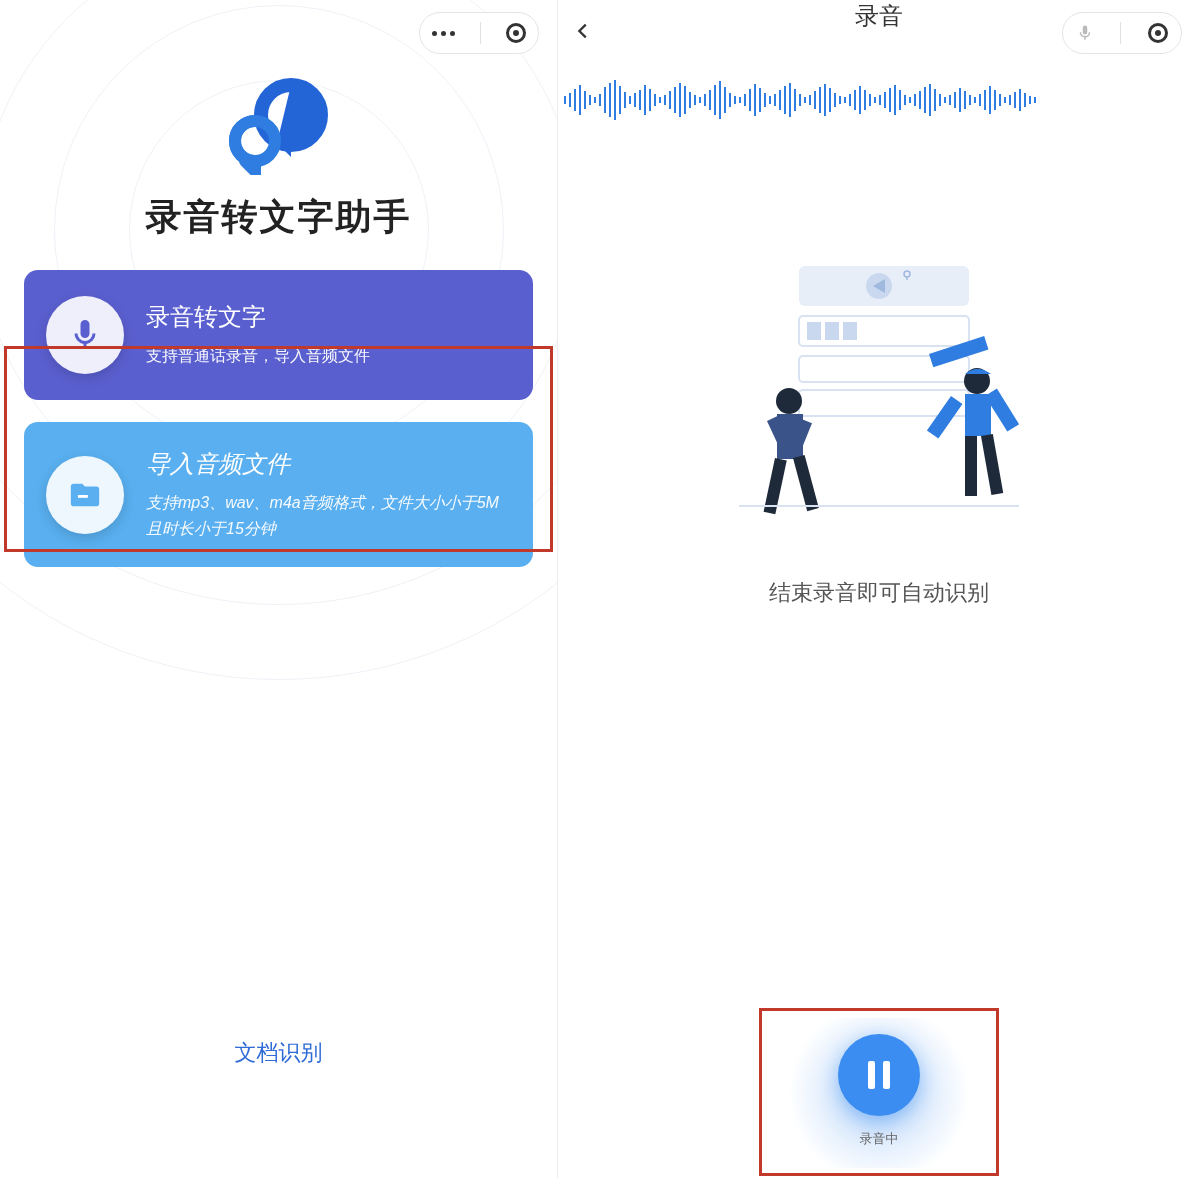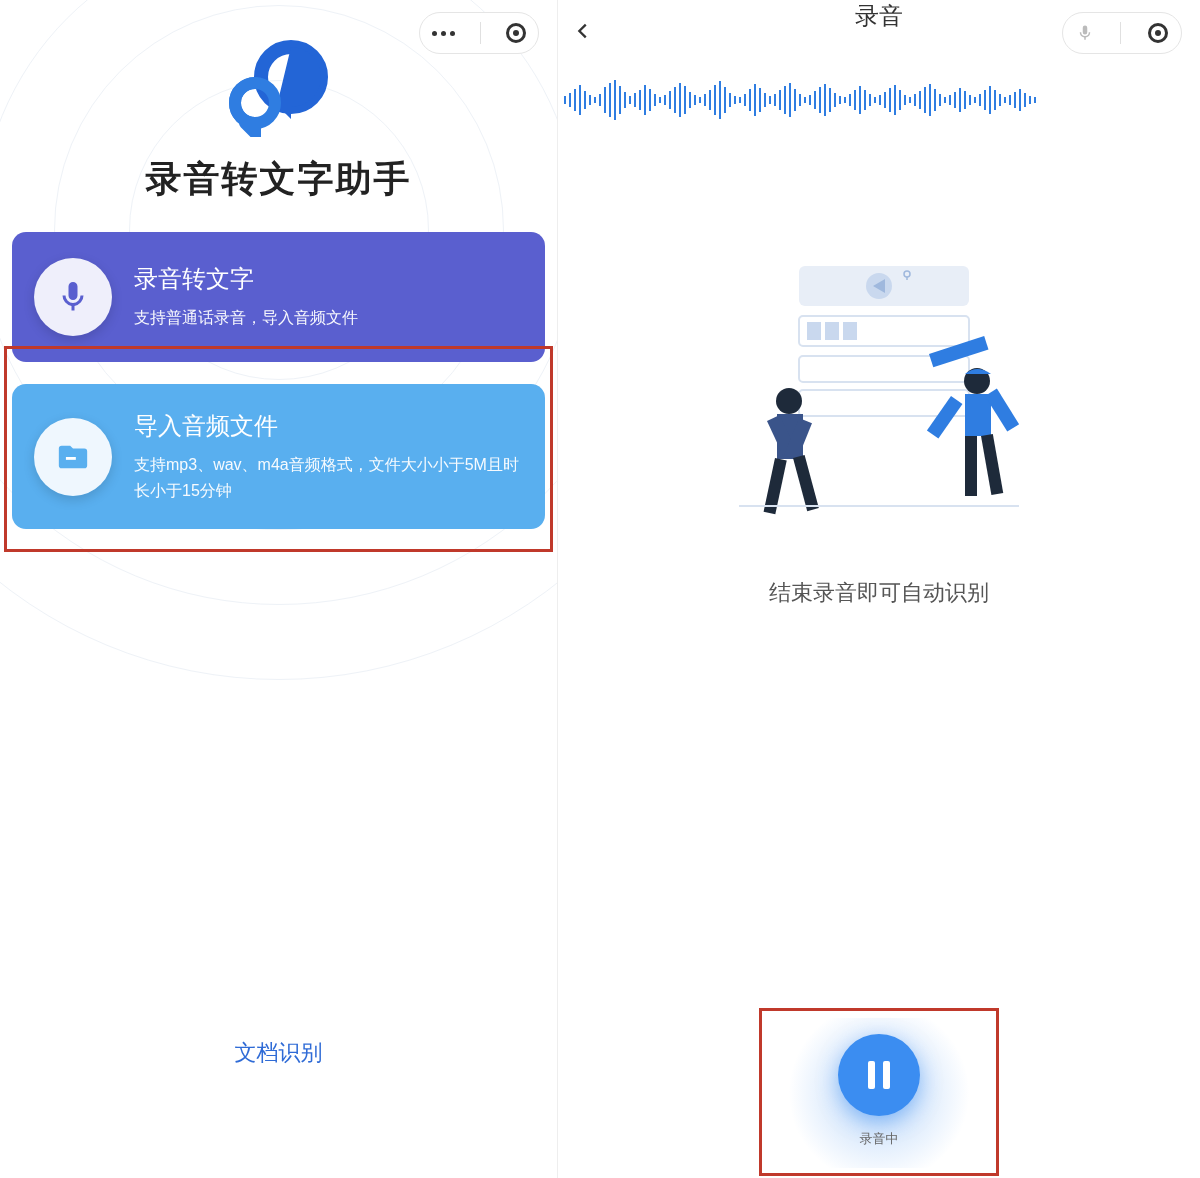--- a/index.html
+++ b/index.html
@@ -47,33 +47,33 @@
     .rings span {
       position:absolute; border:1px solid #eef2f7; border-radius:50%;
       left:50%; top:50%; transform:translate(-50%,-50%);
     }
     .rings span:nth-child(1){width:300px;height:300px;}
     .rings span:nth-child(2){width:450px;height:450px;}
     .rings span:nth-child(3){width:600px;height:600px;}
     .rings span:nth-child(4){width:750px;height:750px;}
     .rings span:nth-child(5){width:900px;height:900px;}
 
-    .hero { position:relative; z-index:1; text-align:center; padding-top:37px; }
+    .hero { position:relative; z-index:1; text-align:center; padding-top:75px; }
     .logo { width:120px; height:100px; margin:0 auto 18px; position:relative; }
     .logo svg { width:100%; height:100%; }
     .hero-title { font-size:36px; font-weight:600; color:#222; letter-spacing:2px; }
     .hero-sub { margin-top:20px; font-size:16px; color:#aab0b7; letter-spacing:10px; }
 
-    .cards { padding: 28px 12px 0; position:relative; z-index:2; }
+    .cards { padding: 28px 24px 0; position:relative; z-index:2; }
     .card {
       border-radius:14px; padding:26px 22px; display:flex; align-items:center;
       gap:22px; margin-bottom:22px; color:#fff;
     }
     .card-primary { background:#5a5fcf; }
-    .card-secondary { background:#59afef; }
+    .card-secondary { background:#59afef;font-style:italic; }
     .card-icon {
       width:78px; height:78px; border-radius:50%; background:rgba(255,255,255,0.9);
       display:flex; align-items:center; justify-content:center; flex-shrink:0;
       box-shadow:0 4px 12px rgba(0,0,0,0.15);
     }
     .card-primary .card-icon svg { fill:#5a5fcf; }
     .card-secondary .card-icon svg { fill:#59afef; }
     .card-body h3 { font-size:24px; font-weight:500; margin-bottom:10px; }
     .card-body p { font-size:16px; line-height:1.6; opacity:0.95; }
 

